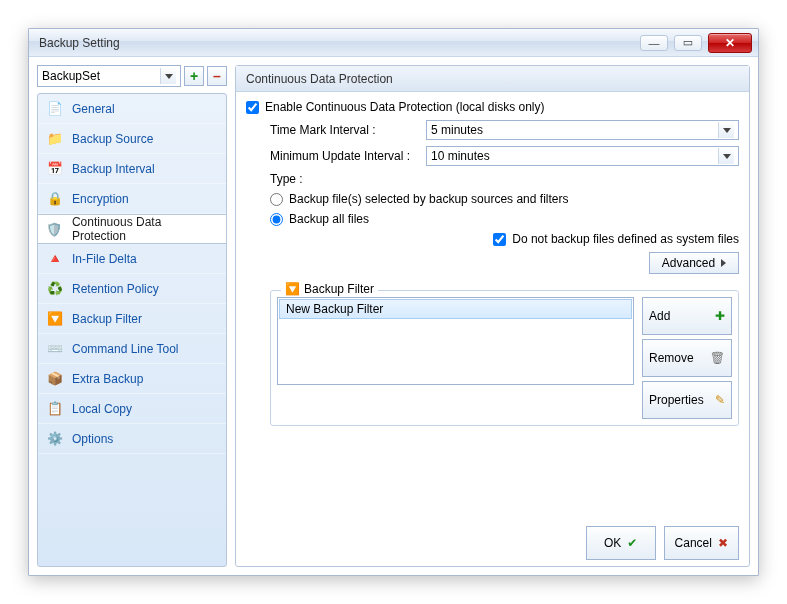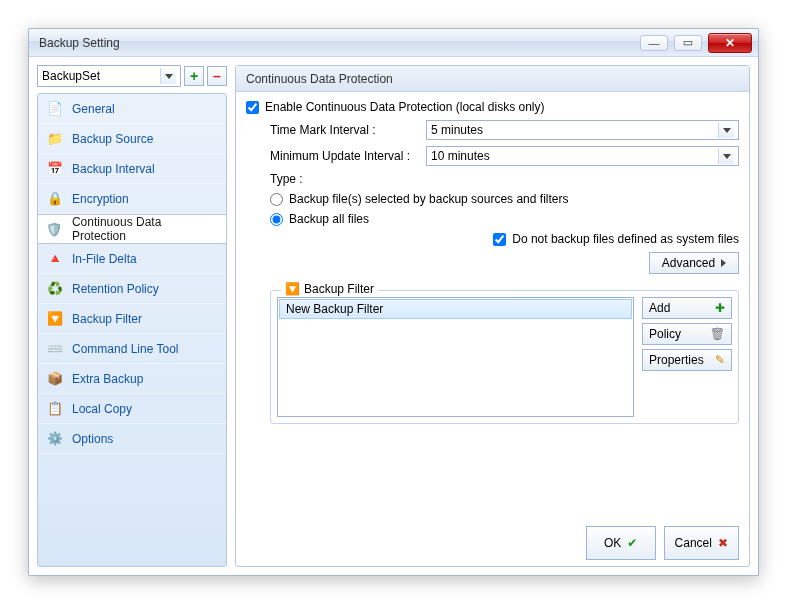--- a/index.html
+++ b/index.html
@@ -113,30 +113,30 @@
   }
   .group {
     border:1px solid #c5d4e7; border-radius:3px; padding:6px; position:relative; margin-top:10px;
   }
   .group-title {
     position:absolute; top:-9px; left:10px; background:#fff; padding:0 4px;
     display:flex; align-items:center; gap:4px;
   }
   .filter-body { display:flex; gap:8px; }
   .filter-list {
-    flex:1; border:1px solid #9fb4d2; background:#fff; height:120px; overflow:auto;
+    flex:1; border:1px solid #9fb4d2; background:#fff; height:88px; overflow:auto;
   }
   .filter-item{
     height:20px; display:flex; align-items:center; padding:0 6px;
     background:linear-gradient(#e9f4ff,#d6ebff);
     border:1px solid #a7cdf2; margin:1px;
   }
   .btn-col{ display:flex; flex-direction:column; gap:4px; width:90px;}
   .small-btn{
-    height:22px; border:1px solid #9fb4d2;
+    height:38px; border:1px solid #9fb4d2;
     background:linear-gradient(#fdfefe,#e6eef7);
     display:flex; align-items:center; justify-content:space-between;
     padding:0 6px; gap:4px;
   }
   .footer{
     padding:6px 10px; display:flex; justify-content:flex-end; gap:8px;
     background: transparent;
   }
   .dlg-btn{
     height:24px; min-width:70px; border:1px solid #9fb4d2;
@@ -288,21 +288,21 @@
                 <div class="filter-item">
                   <span>New Backup Filter</span>
                 </div>
               </div>
               <div class="btn-col">
                 <div class="small-btn">
                   <span>Add</span>
                   <span style="color:#1a8f1a">✚</span>
                 </div>
                 <div class="small-btn">
-                  <span>Policy</span>
+                  <span>Remove</span>
                   <span style="color:#777">🗑</span>
                 </div>
                 <div class="small-btn">
                   <span>Properties</span>
                   <span style="color:#cc8800">✎</span>
                 </div>
               </div>
             </div>
           </div>
 

